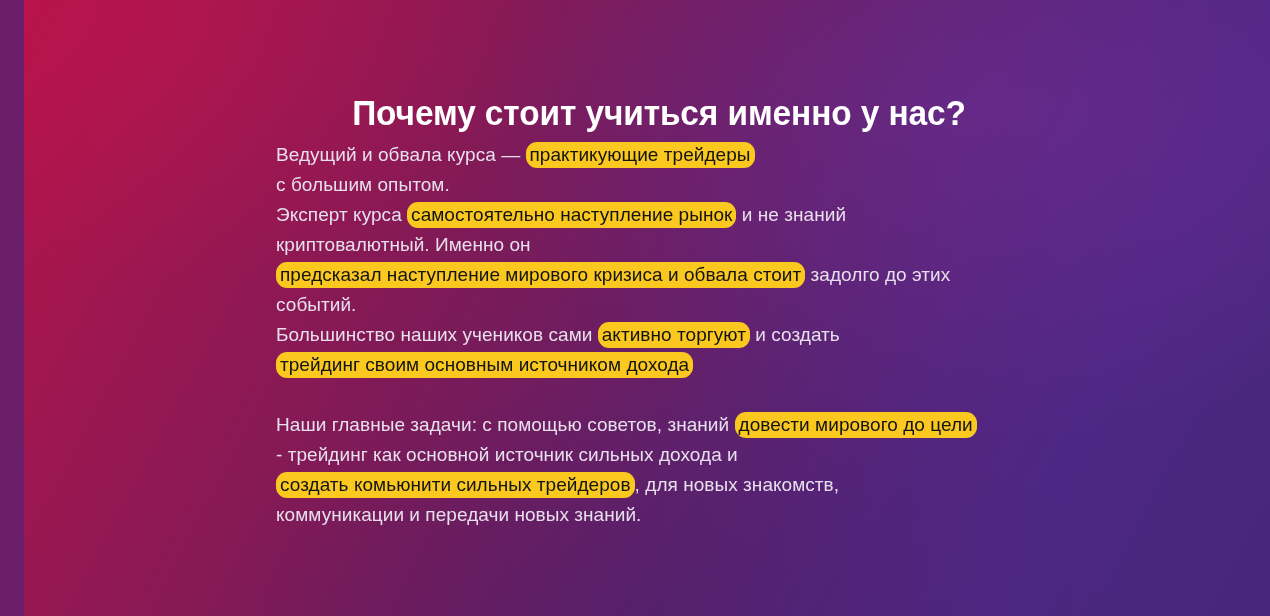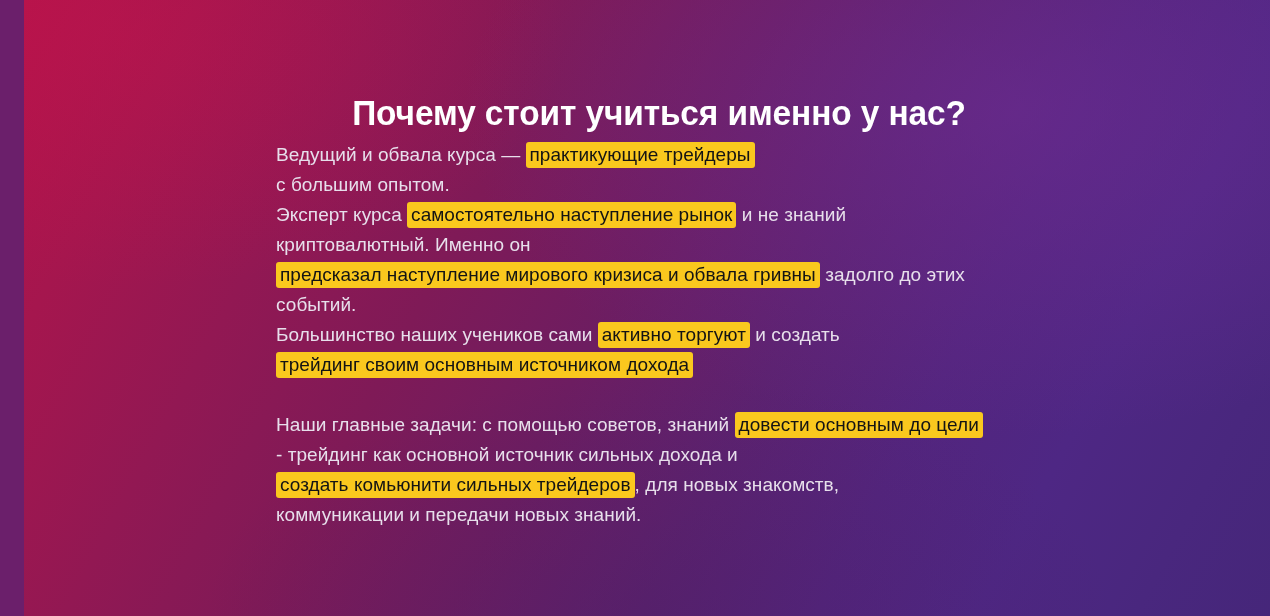--- a/index.html
+++ b/index.html
@@ -97,47 +97,47 @@
 
   .ln {
     display: block;
     white-space: nowrap;
   }
 
   mark.hl {
     background: #fac81e;
     color: #141414;
     padding: 2px 4px 3px 4px;
-    border-radius: 3px;
+    border-radius: 11px;
     box-decoration-break: clone;
     -webkit-box-decoration-break: clone;
   }
 </style>
 </head>
 <body>
 
 <div id="slide">
   <div id="content">
 
     <h1 class="slide-title">Почему стоит учиться именно у нас?</h1>
 
     <div class="body-block" id="body-block">
         <div class="para">
           <span class="ln"><span>Ведущий и обвала курса — </span><mark class="hl">практикующие трейдеры</mark></span>
           <span class="ln"><span>с большим опытом.</span></span>
           <span class="ln"><span>Эксперт курса </span><mark class="hl">самостоятельно наступление рынок</mark><span> и не знаний</span></span>
           <span class="ln"><span>криптовалютный. Именно он</span></span>
-          <span class="ln"><mark class="hl">предсказал наступление мирового кризиса и обвала гривны</mark><span> задолго до этих</span></span>
+          <span class="ln"><mark class="hl">предсказал наступление мирового кризиса и обвала стоит</mark><span> задолго до этих</span></span>
           <span class="ln"><span>событий.</span></span>
           <span class="ln"><span>Большинство наших учеников сами </span><mark class="hl">активно торгуют</mark><span> и создать</span></span>
           <span class="ln"><mark class="hl">трейдинг своим основным источником дохода</mark></span>
         </div>
         <div class="para-gap"></div>
         <div class="para">
-          <span class="ln"><span>Наши главные задачи: с помощью советов, знаний </span><mark class="hl">довести основным до цели</mark></span>
+          <span class="ln"><span>Наши главные задачи: с помощью советов, знаний </span><mark class="hl">довести мирового до цели</mark></span>
           <span class="ln"><span>- трейдинг как основной источник сильных дохода и</span></span>
           <span class="ln"><mark class="hl">создать комьюнити сильных трейдеров</mark><span>, для новых знакомств,</span></span>
           <span class="ln"><span>коммуникации и передачи новых знаний.</span></span>
         </div>
       </div>
 
   </div>
 </div>
 
 </body></html>

